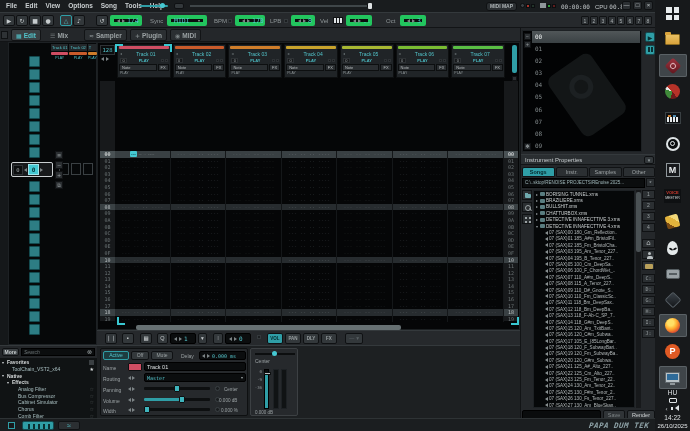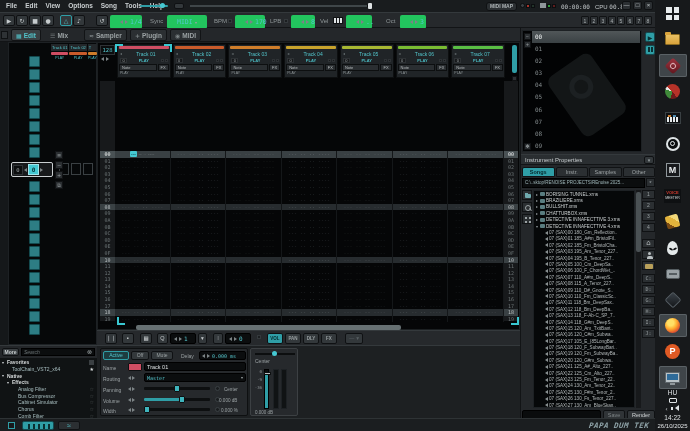--- a/index.html
+++ b/index.html
@@ -29,21 +29,21 @@
   .t-time{position:absolute;left:561px;top:3px;font-size:6px;color:#c3c8ca;}
   .t-cpu{position:absolute;left:595px;top:3px;font-size:6px;color:#c3c8ca;}
   .winbtns{position:absolute;right:2px;top:1px;display:flex;gap:2px;}
   .winbtn{width:9px;height:9px;background:#2b2f32;border:1px solid #0f1113;border-radius:2px;color:#c3c8ca;font-size:6px;line-height:7px;text-align:center;}
 
   
   .toolbar{position:absolute;left:0;top:12px;width:655px;height:16px;background:#26292c;border-top:1px solid #34393c;border-bottom:1px solid #121416;}
   .tbtn{position:absolute;top:2px;width:12px;height:11px;background:#33383b;border:1px solid #0f1113;border-radius:2px;color:#c6cbcd;font-size:6px;line-height:9px;text-align:center;}
   .tbtn.teal-border{border-color:#2f9ea6;color:#52c5cc;}
   .tlabel{position:absolute;top:5px;font-size:6px;color:#8f9698;}
-  .tvalue{position:absolute;top:2px;height:11px;background:#0b0d0e;border:7px solid #22c55e;border-radius:2px;display:flex;align-items:center;gap:2px;padding:0 3px;}
+  .tvalue{position:absolute;top:2px;height:11px;background:#0b0d0e;border:4px solid #22c55e;border-radius:2px;display:flex;align-items:center;gap:2px;padding:0 3px;}
   .tvalue .val{font-size:6.5px;color:#54c6cd;font-family:"DejaVu Sans Mono",monospace;}
   .arl{width:0;height:0;border-top:2px solid transparent;border-bottom:2px solid transparent;border-right:3px solid #7d8486;}
   .arr{width:0;height:0;border-top:2px solid transparent;border-bottom:2px solid transparent;border-left:3px solid #7d8486;}
   .chkdim{position:absolute;top:6px;width:4px;height:4px;background:#1b1e20;border:1px solid #34393c;}
   .presets{position:absolute;right:3px;top:3px;display:flex;gap:1px;}
   .preset{width:8px;height:9px;background:#2e3235;border:1px solid #101214;border-radius:1px;color:#a8aeb0;font-size:5px;line-height:8px;text-align:center;}
   .kbicon{position:absolute;top:4px;width:10px;height:7px;background:#dfe3e5;border:1px solid #0f1113;background-image:linear-gradient(90deg,transparent 0 2px,#17191b 2px 3px,transparent 3px 5px,#17191b 5px 6px,transparent 6px 8px,#17191b 8px 9px);}
 
   
   .tabrow{position:absolute;left:0;top:28px;width:520px;height:14px;background:#24272a;border-bottom:1px solid #121416;}

